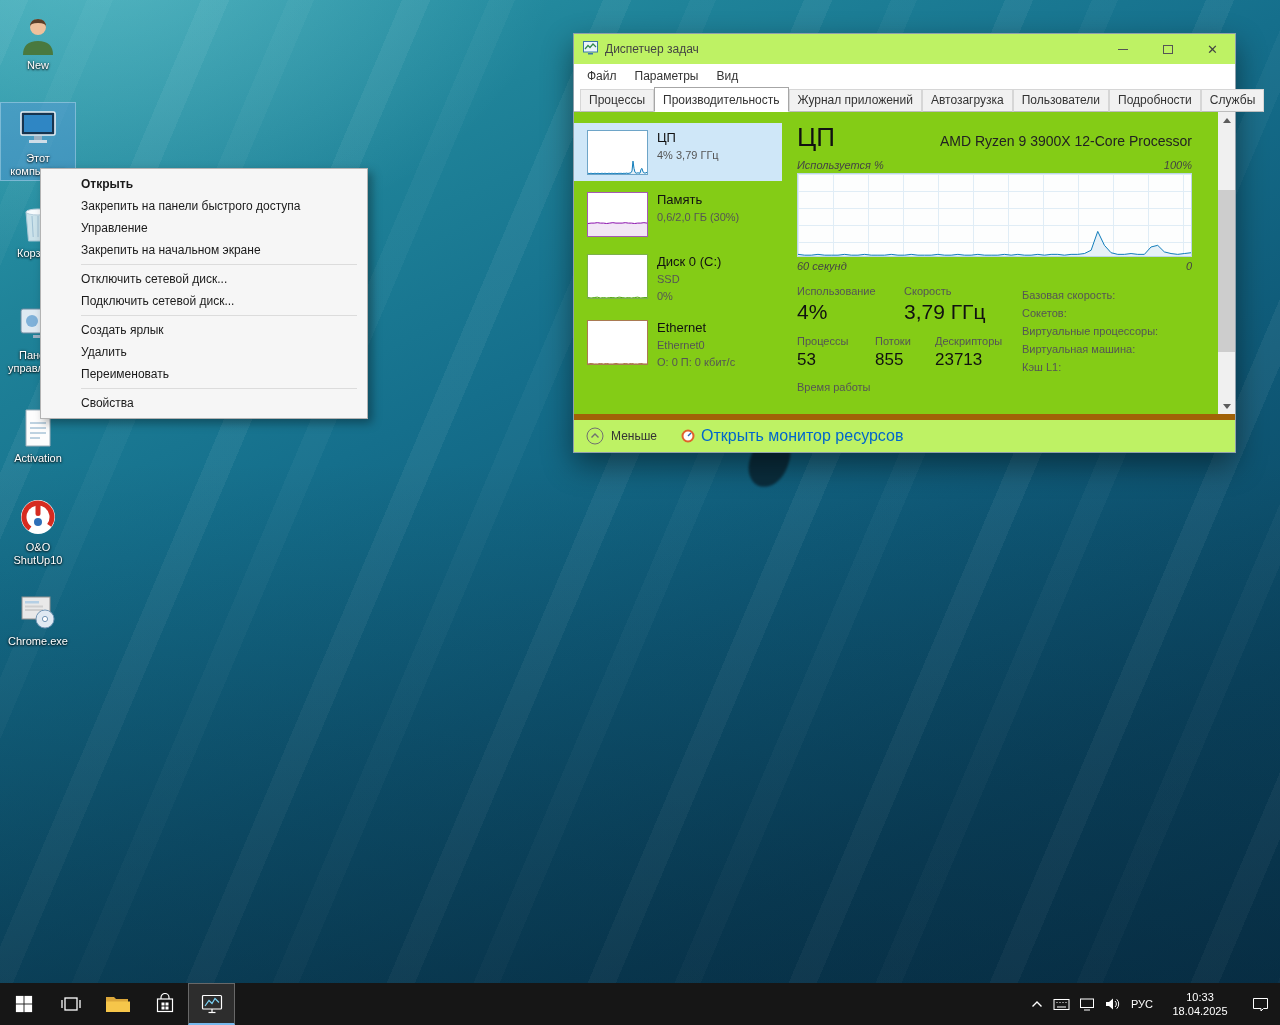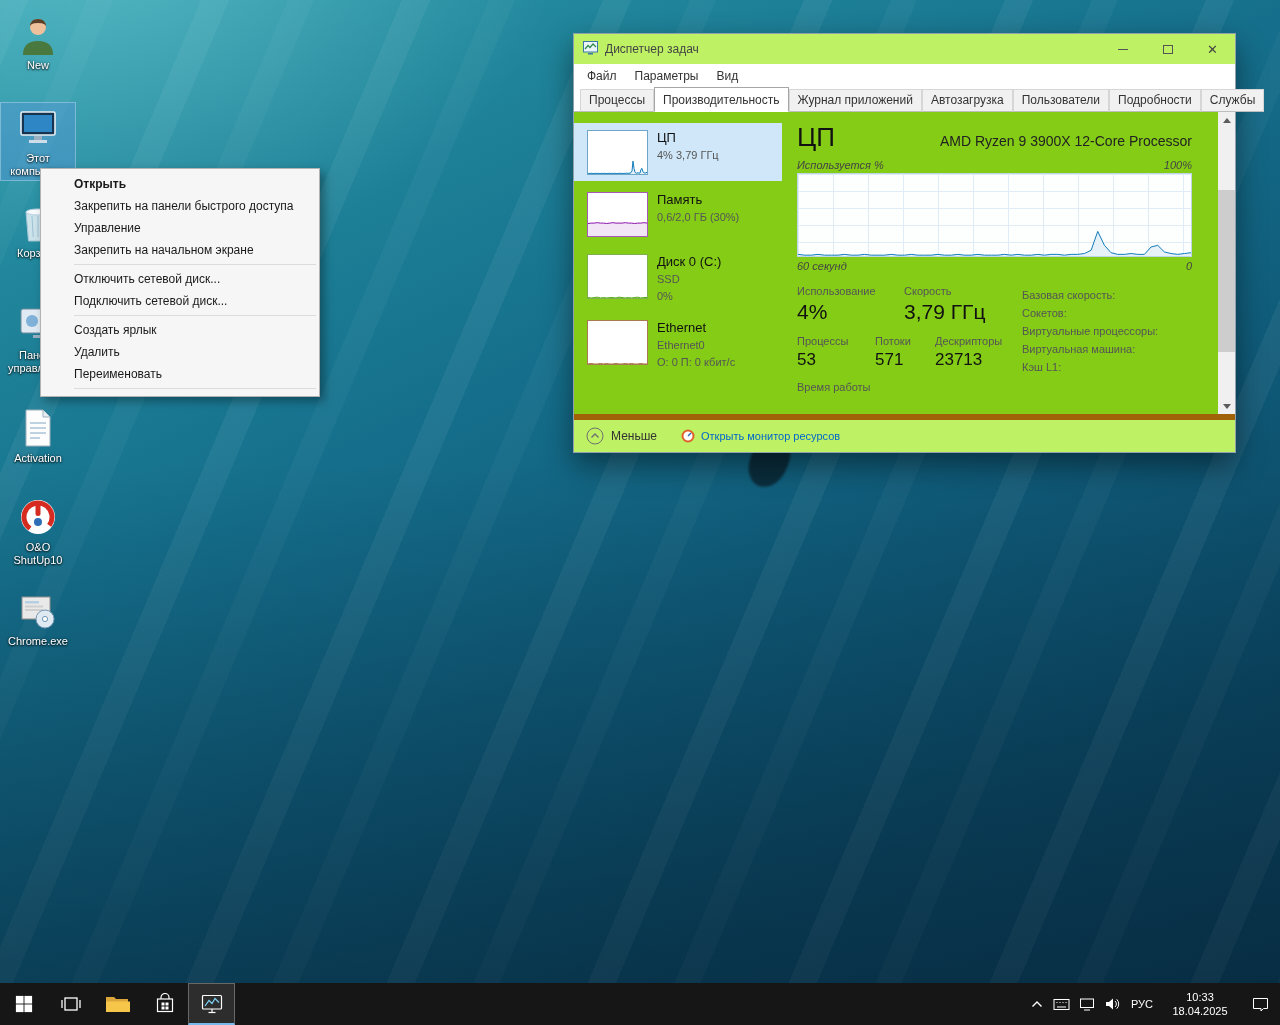--- a/index.html
+++ b/index.html
@@ -16,22 +16,22 @@
     border-radius:55% 40% 60% 50%; transform:rotate(18deg); opacity:.9; filter:blur(1px); z-index:1; }
 
   
   .dicon { position:absolute; left:1px; width:74px; text-align:center; z-index:2; padding:3px 0 2px; }
   .dicon .ic { height:44px; display:flex; align-items:center; justify-content:center; }
   .dicon .lbl { margin-top:2px; font-size:11px; line-height:13px; color:#fff;
     text-shadow:0 1px 2px rgba(0,0,0,.9), 0 0 3px rgba(0,0,0,.55); word-wrap:break-word; }
   .dicon.selected { background:rgba(86,150,214,.45); outline:1px solid rgba(170,205,240,.6); }
 
   
-  .ctx { position:absolute; left:40px; top:168px; width:280px; z-index:6; background:#f6f6f6;
-    border:1px solid #b3b3b3; box-shadow:4px 4px 9px rgba(0,0,0,.35); padding:4px 0; font-size:12px; color:#1a1a1a; }
+  .ctx { position:absolute; left:40px; top:168px; width:328px; z-index:6; background:#f6f6f6;
+    border:1px solid #b3b3b3; box-shadow:4px 4px 9px rgba(0,0,0,.35); padding:4px 7px; font-size:12px; color:#1a1a1a; }
   .ctx-item { height:22px; line-height:22px; padding-left:33px; white-space:nowrap; }
   .ctx-item.bold { font-weight:bold; }
   .ctx-sep { height:1px; background:#dcdcdc; margin:3px 3px 3px 33px; }
 
   
   .tm { position:absolute; left:573px; top:33px; width:663px; height:420px; background:#fff;
     border:1px solid #90a0ac; box-shadow:0 12px 28px rgba(0,0,0,.45); z-index:5; font-size:12px; color:#222; }
   .tm-titlebar { height:30px; display:flex; align-items:center; padding-left:9px; background:#bef264; }
   .tm-title { margin-left:7px; font-size:12px; color:#444; }
   .tm-winbtns { margin-left:auto; display:flex; height:100%; }
@@ -88,21 +88,21 @@
   .scroll-arrow { height:16px; display:flex; align-items:center; justify-content:center; }
   .tri-up { width:0; height:0; border-left:4px solid rgba(0,0,0,0); border-right:4px solid rgba(0,0,0,0); border-bottom:5px solid #5c5c5c; }
   .tri-down { width:0; height:0; border-left:4px solid rgba(0,0,0,0); border-right:4px solid rgba(0,0,0,0); border-top:5px solid #5c5c5c; }
   .scroll-track { flex:1; position:relative; }
   .scroll-thumb { position:absolute; top:62px; left:0; width:100%; height:162px; background:#cdcdcd; }
 
   .tm-footer { position:absolute; left:0; right:0; bottom:0; height:38px; border-top:6px solid #a16207;
     display:flex; align-items:center; padding-left:12px; background:#bef264; }
   .less-btn { display:flex; align-items:center; color:#333; font-size:12px; }
   .less-btn svg { margin-right:7px; }
-  .resmon { display:flex; align-items:center; margin-left:24px; color:#0066cc; font-size:11px;justify-content:flex-end; }
+  .resmon { display:flex; align-items:center; margin-left:24px; color:#0066cc; font-size:16px;justify-content:flex-end; }
   .resmon svg { margin-right:6px; }
 
   
   .taskbar { position:absolute; left:0; bottom:0; width:1280px; height:42px; background:#161616; z-index:30;
     display:flex; align-items:stretch; }
   .tb-btn { width:47px; display:flex; align-items:center; justify-content:center; }
   .tb-btn.active { background:rgba(255,255,255,.10); border:1px solid rgba(255,255,255,.28); border-bottom:2px solid #76b9ed; }
   .tb-right { margin-left:auto; display:flex; align-items:center; height:100%; }
   .tray-ic { width:25px; height:100%; display:flex; align-items:center; justify-content:center; }
   .tb-lang { color:#fff; font-size:11px; width:36px; text-align:center; }
@@ -213,20 +213,21 @@
     <div class="ctx-item">Управление</div>
     <div class="ctx-item">Закрепить на начальном экране</div>
     <div class="ctx-sep"></div>
     <div class="ctx-item">Отключить сетевой диск...</div>
     <div class="ctx-item">Подключить сетевой диск...</div>
     <div class="ctx-sep"></div>
     <div class="ctx-item">Создать ярлык</div>
     <div class="ctx-item">Удалить</div>
     <div class="ctx-item">Переименовать</div>
     <div class="ctx-sep"></div>
+    <div class="ctx-item">Свойства</div>
   </div>
 
   <div class="tm">
     <div class="tm-titlebar">
       <span>
         <svg width="15" height="14" viewBox="0 0 15 14">
           <rect x="0.5" y="0.5" width="14" height="10.5" fill="#eaf4fb" stroke="#3a76a8"></rect>
           <polyline points="2,8 5,4.5 7,6.5 10,3 13,6" fill="none" stroke="#2f8a46" stroke-width="1.2"></polyline>
           <rect x="5" y="12" width="5" height="1.5" fill="#3a76a8"></rect>
         </svg>
@@ -346,21 +347,21 @@
               <div class="stat-value">3,79 ГГц</div>
             </div>
           </div>
           <div class="srow mt10">
             <div class="scol w78">
               <div class="stat-label">Процессы</div>
               <div class="stat-value sm">53</div>
             </div>
             <div class="scol w60">
               <div class="stat-label">Потоки</div>
-              <div class="stat-value sm">571</div>
+              <div class="stat-value sm">855</div>
             </div>
             <div class="scol">
               <div class="stat-label">Дескрипторы</div>
               <div class="stat-value sm">23713</div>
             </div>
           </div>
           <div class="srow mt10">
             <div class="scol">
               <div class="stat-label">Время работы</div>
             </div>

